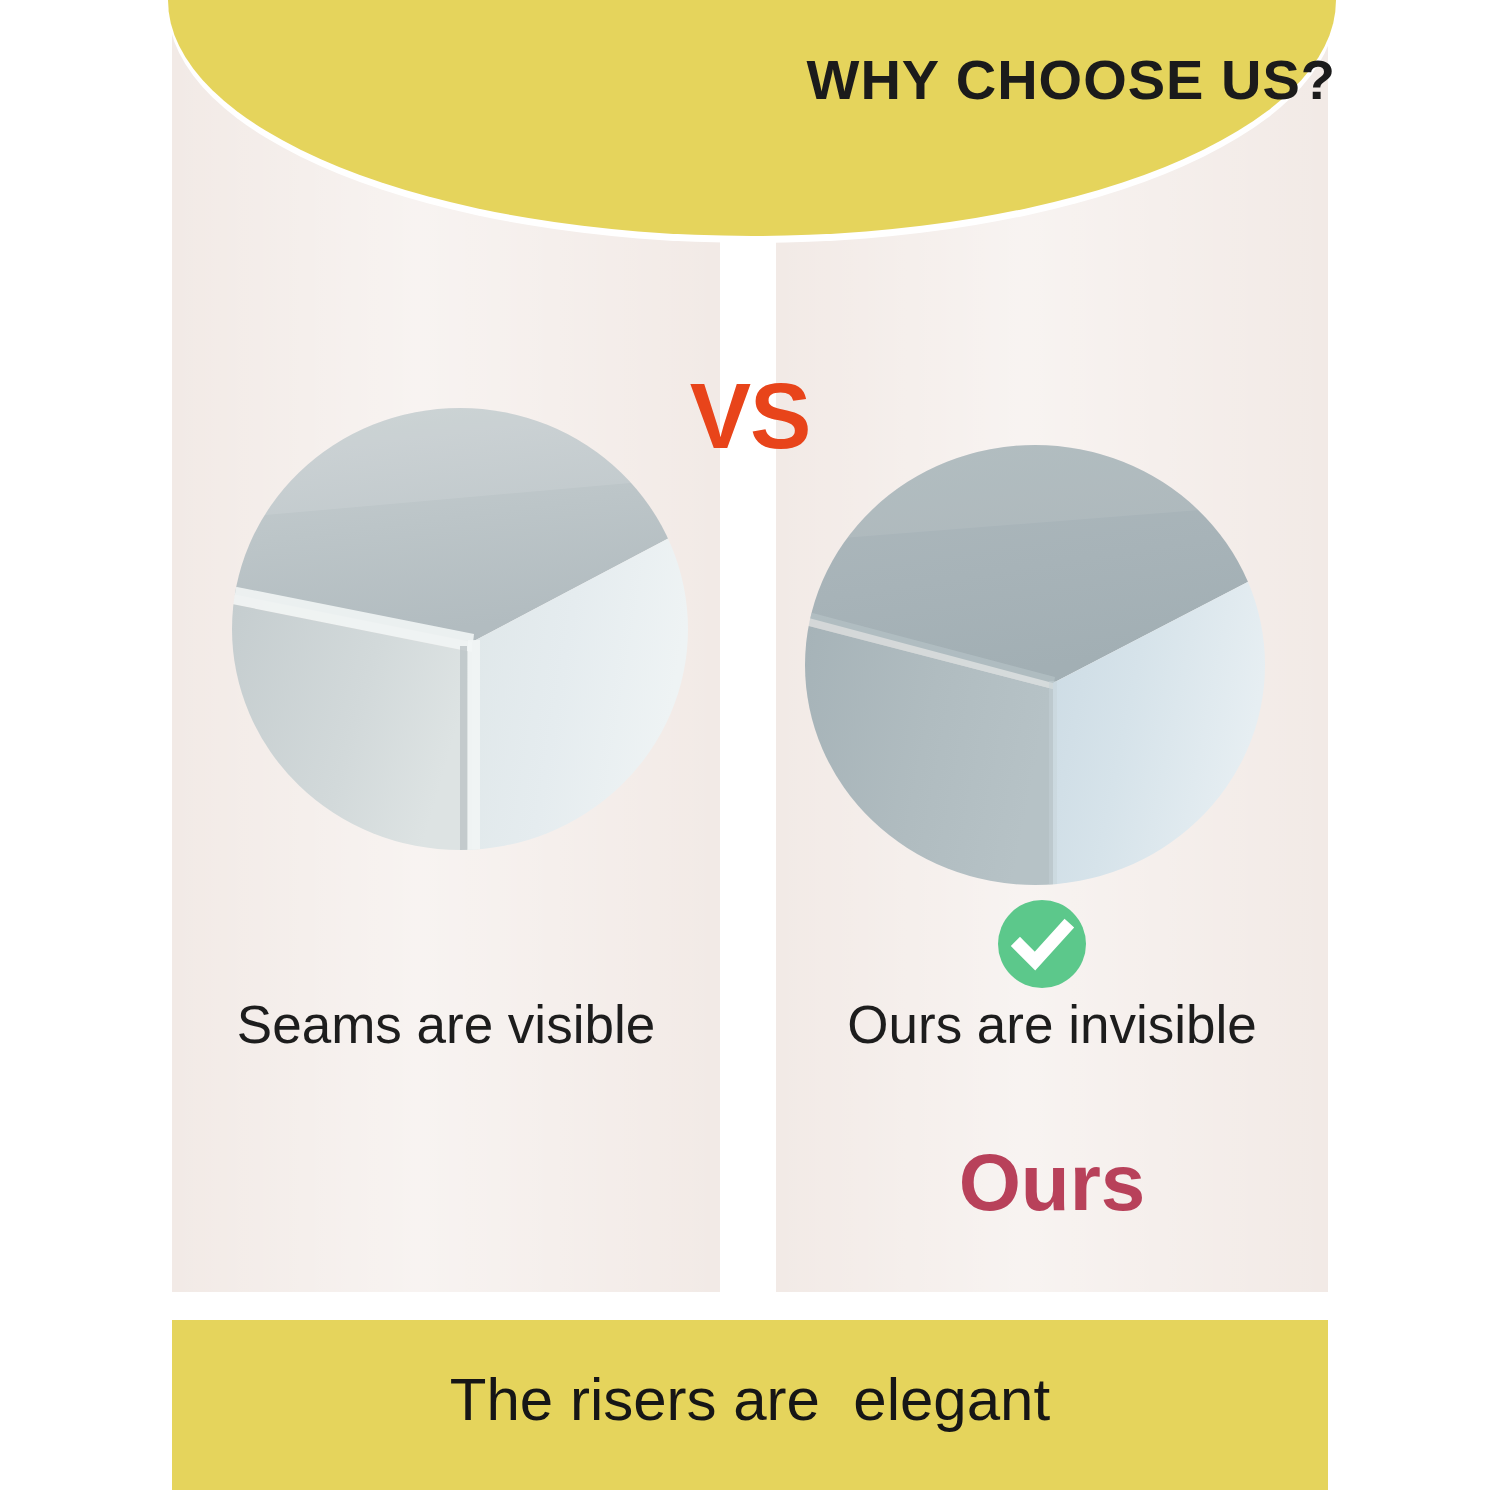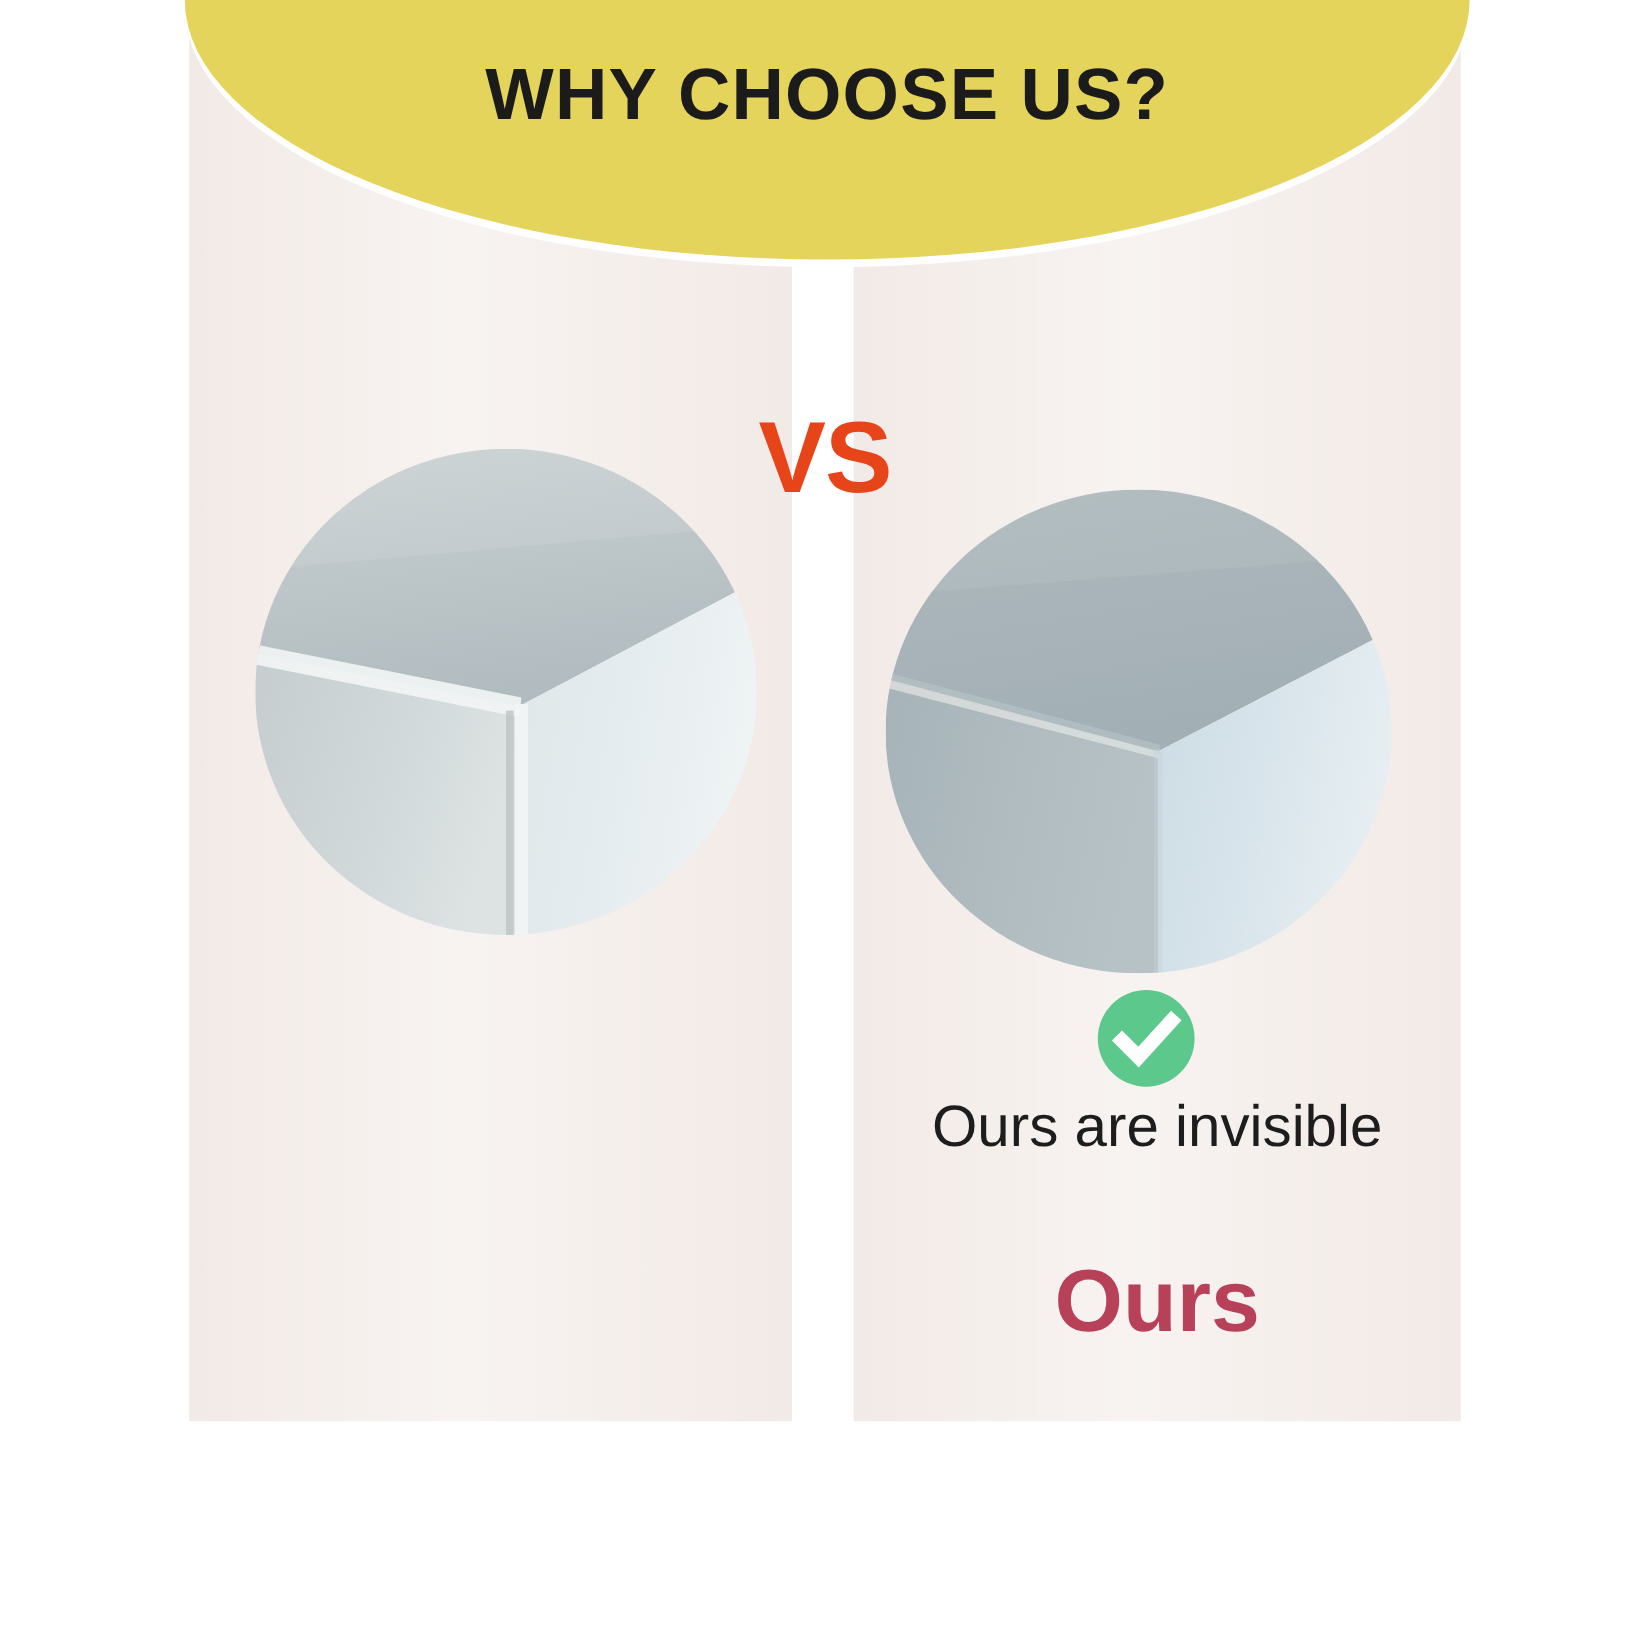--- a/index.html
+++ b/index.html
@@ -56,22 +56,22 @@
     border-radius: 0 0 584px 584px / 0 0 236px 236px;
     box-shadow: 0 7px 0 0 #ffffff;
     overflow: visible;
     z-index: 6;
   }
   .header-title {
     position: absolute;
     left: 0;
     right: 0;
     top: 316px;
-    text-align: center;
-    font-size: 66px;
+    text-align: right;
+    font-size: 56px;
     line-height: 1;
     font-weight: 700;
     letter-spacing: 1px;
     color: #1b1b1b;
     white-space: nowrap;
   }
 
   
   .footer-bar {
     position: absolute;
@@ -246,22 +246,26 @@
   </div>
 
   <div class="vs-label">VS</div>
 
   <div class="check-badge">
     <svg viewBox="0 0 88 88">
       <path d="M22 46 L37 61 L67 28" fill="none" stroke="#ffffff" stroke-width="13" stroke-linecap="square" stroke-linejoin="miter"></path>
     </svg>
   </div>
 
+  <div class="caption caption-left">Seams are visible</div>
   <div class="caption caption-right">Ours are invisible</div>
 
   <div class="brand brand-ours">Ours</div>
 
   <div class="header-dome">
     <div class="header-title">WHY CHOOSE US?</div>
   </div>
 
+  <div class="footer-bar">
+    <div class="footer-text">The risers are  elegant</div>
+  </div>
 
 </div>
 
 </body></html>

